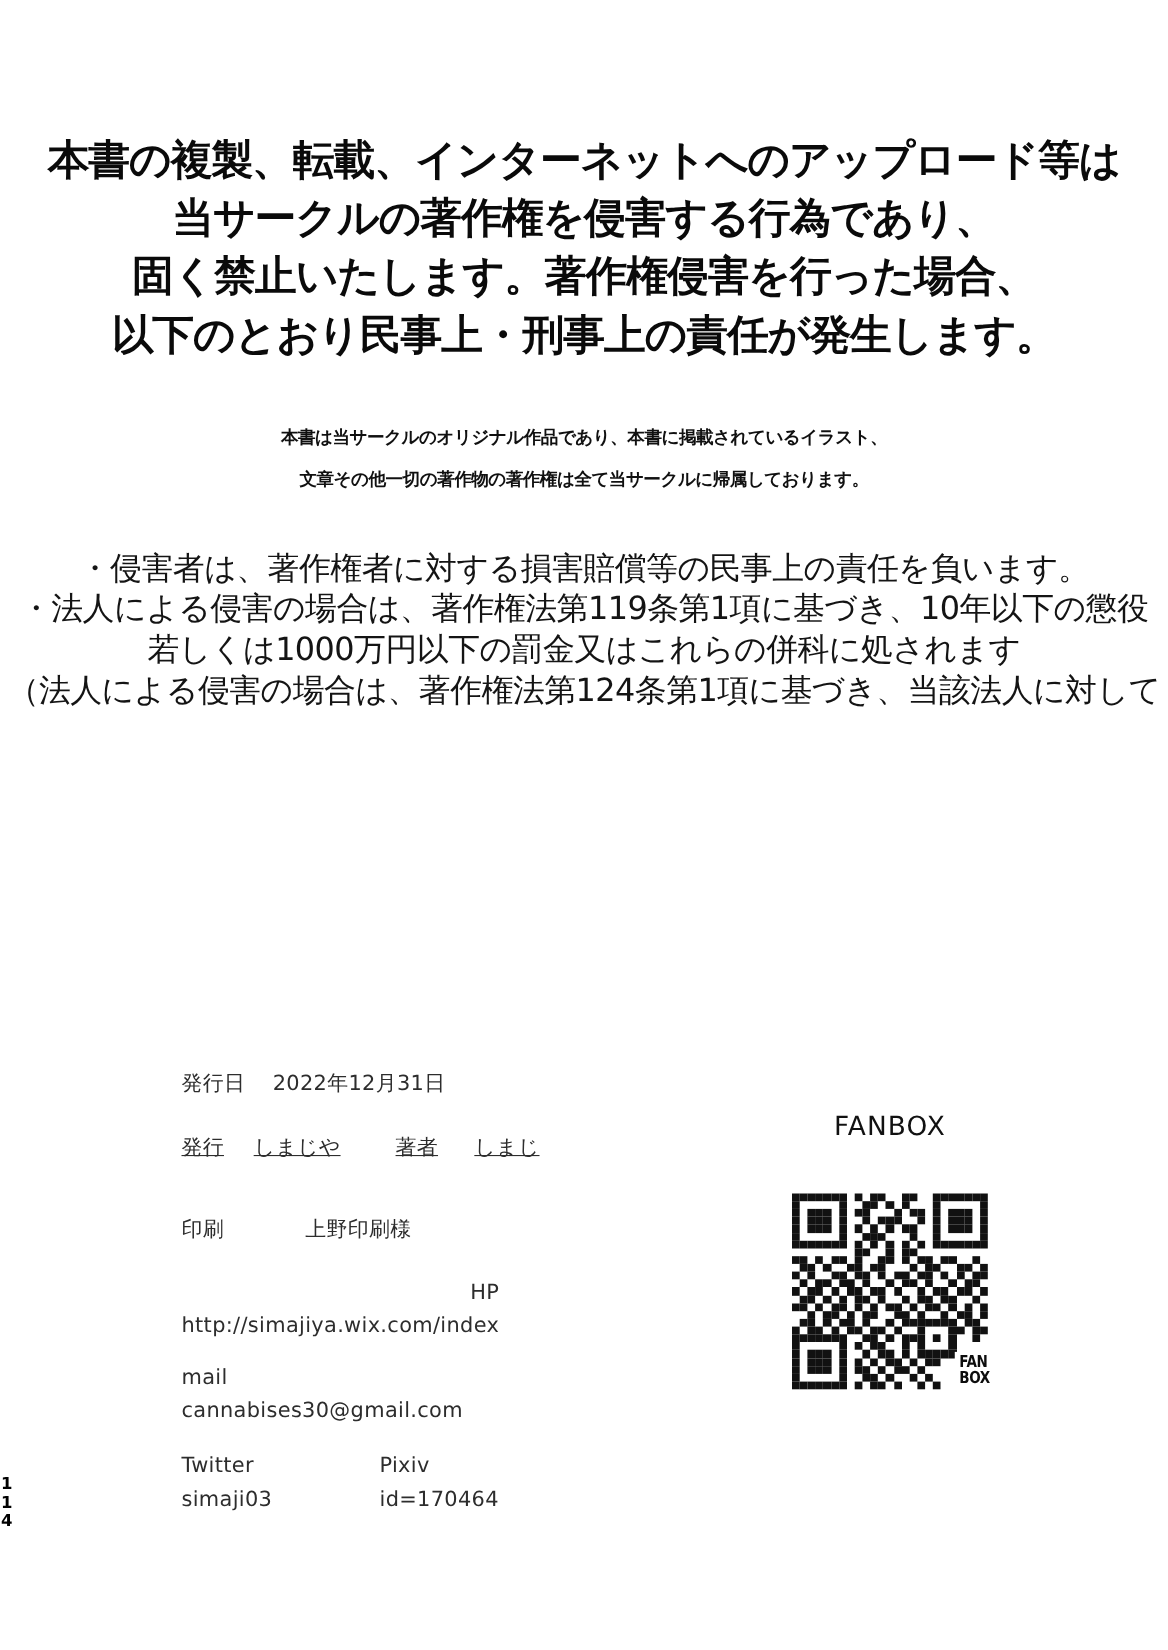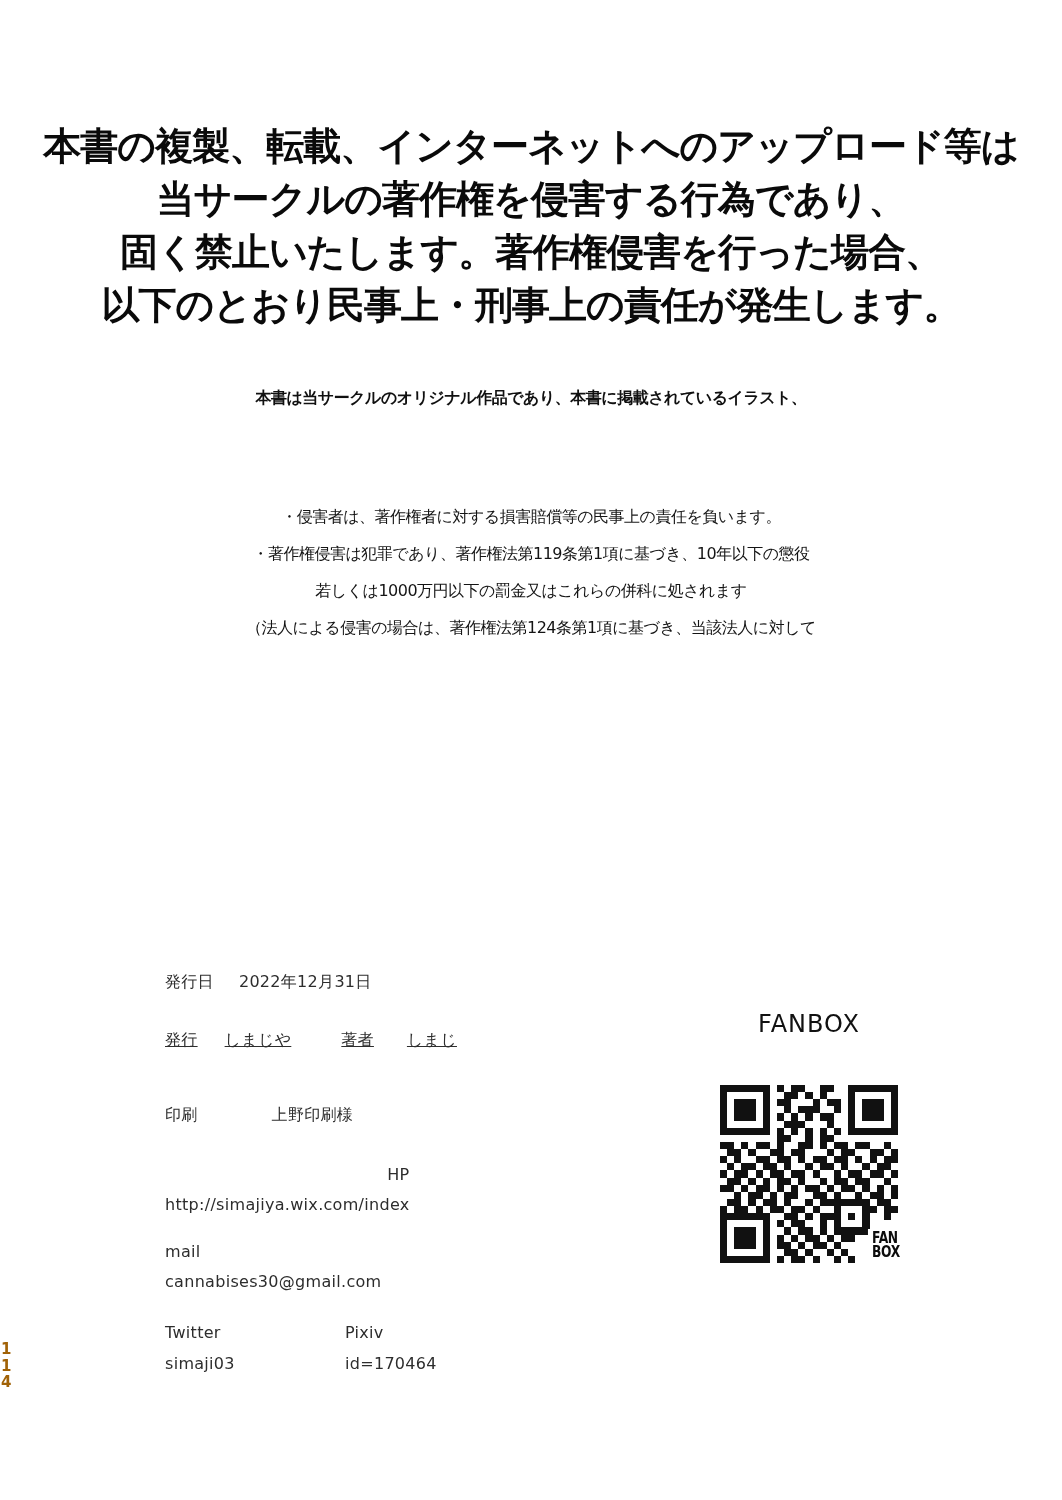--- a/index.html
+++ b/index.html
@@ -24,30 +24,30 @@
   .ownership {
     position: absolute; top: 379px; left: 0; width: 100%;
     text-align: center; font-size: 16px; font-weight: 700;
     line-height: 38px; color: #101010; letter-spacing: -0.5px;
     white-space: nowrap;
   }
 
   
   .legal {
     position: absolute; top: 498px; left: 0; width: 100%;
-    text-align: center; font-size: 16px; font-weight: 400;
+    text-align: center; font-size: 29px; font-weight: 400;
     line-height: 37px; color: #141414; letter-spacing: -0.5px;
     white-space: nowrap;
   }
   .legal .closing { font-weight: 700; color: #0d0d0d; }
 
   
   .colophon-row, .colophon-block {
     position: absolute; left: 165px;
-    font-size: 16px; font-weight: 400; color: #2d2d2d;
+    font-size: 19px; font-weight: 400; color: #2d2d2d;
     letter-spacing: 0.3px; white-space: nowrap;
   }
   .row-issue   { top: 972px; }
   .row-pub     { top: 1030px; text-decoration: underline; }
   .row-print   { top: 1105px; }
   .block-hp    { top: 1160px; line-height: 30px; text-align: right; }
   .block-mail  { top: 1237px; line-height: 30px; }
   .block-tw    { top: 1317px; line-height: 31px; }
   .block-px    { top: 1317px; left: 345px; line-height: 31px; }
   .row-issue .val   { margin-left: 25px; }
@@ -77,43 +77,44 @@
     background: #ffffff; padding: 2px 0 0 5px;
     font-size: 15px; font-weight: 700; line-height: 14px;
     color: #0d0d0d; letter-spacing: -0.5px;
     transform: scaleX(0.82); transform-origin: 100% 100%;
     text-align: left;
   }
 
   
   .page-number {
     position: absolute; left: 1px; top: 1341px; width: 10px;
-    font-size: 15px; line-height: 16.5px; color: #a16207;
+    font-size: 15px; line-height: 16.5px; color: #000000;
     word-break: break-all; text-align: left; font-weight: 700;
   }
 </style>
 </head>
 <body>
 
 <div class="page">
 
   <div class="warning-heading">
     <div>本書の複製、転載、インターネットへのアップロード等は</div>
     <div>当サークルの著作権を侵害する行為であり、</div>
     <div>固く禁止いたします。著作権侵害を行った場合、</div>
     <div>以下のとおり民事上・刑事上の責任が発生します。</div>
   </div>
 
   <div class="ownership">
     <div>本書は当サークルのオリジナル作品であり、本書に掲載されているイラスト、</div>
+    <div>文章その他一切の著作物の著作権は全て当サークルに帰属しております。</div>
   </div>
 
   <div class="legal">
     <div>・侵害者は、著作権者に対する損害賠償等の民事上の責任を負います。</div>
-    <div>・著作権侵害は犯罪であり、著作権法第119条第1項に基づき、10年以下の懲役</div>
+    <div>・法人による侵害の場合は、著作権法第119条第1項に基づき、10年以下の懲役</div>
     <div>若しくは1000万円以下の罰金又はこれらの併科に処されます</div>
     <div>（法人による侵害の場合は、著作権法第124条第1項に基づき、当該法人に対して</div>
   </div>
 
   <div class="colophon-row row-issue">
     <span>発行日</span><span class="val">2022年12月31日</span>
   </div>
 
   <div class="colophon-row row-pub">
     <span>発行</span><span class="val1">しまじや</span><span class="lab2">著者</span><span class="val2">しまじ</span>

